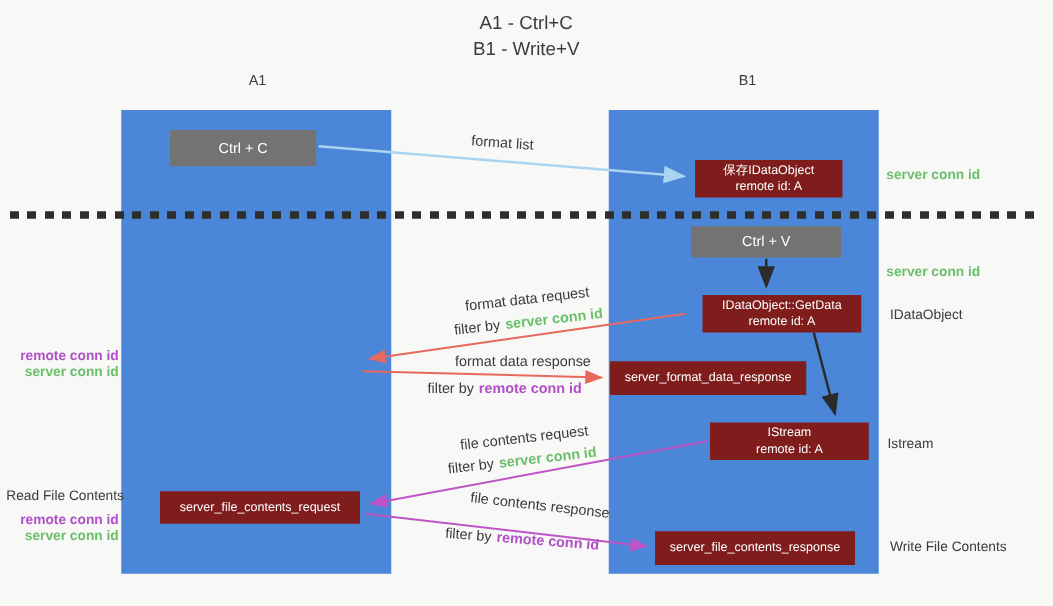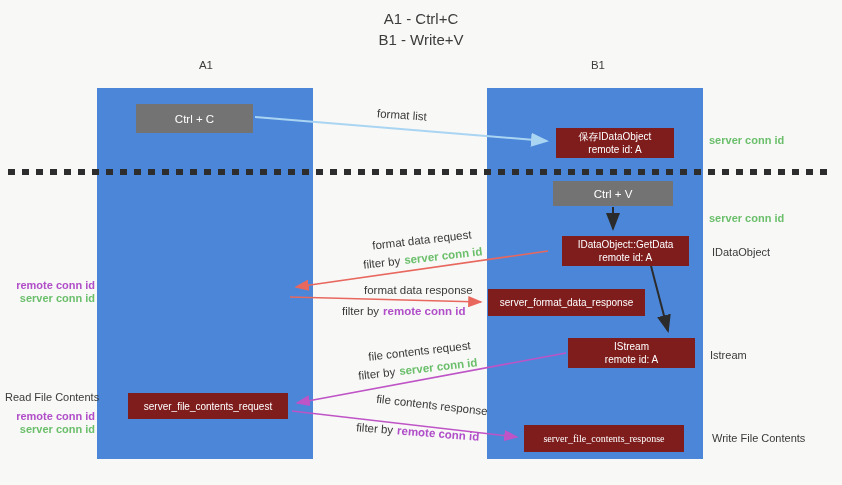--- a/index.html
+++ b/index.html
@@ -87,21 +87,21 @@
   <div class="abs obox" style="left:488px;top:289px;width:157px;height:27px;">
     <div>server_format_data_response</div>
   </div>
   <div class="abs obox" style="left:568px;top:338px;width:127px;height:30px;">
     <div>IStream</div>
     <div>remote id: A</div>
   </div>
   <div class="abs obox" style="left:128px;top:393px;width:160px;height:26px;">
     <div>server_file_contents_request</div>
   </div>
-  <div class="abs obox" style="left:524px;top:425px;width:160px;height:27px;font-family:Liberation Serif, serif;">
+  <div class="abs obox" style="left:524px;top:425px;width:160px;height:27px;">
     <div>server_file_contents_response</div>
   </div>
 
   <div class="abs lbl" style="left:377px;top:109px;transform:rotate(4deg);">format list</div>
 
   <div class="abs lbl" style="left:372px;top:234px;transform:rotate(-6.5deg);">format data request</div>
   <div class="abs lbl" style="left:363px;top:252px;transform:rotate(-6.5deg);">
     <span>filter by</span><span class="key-green">server conn id</span>
   </div>
 

